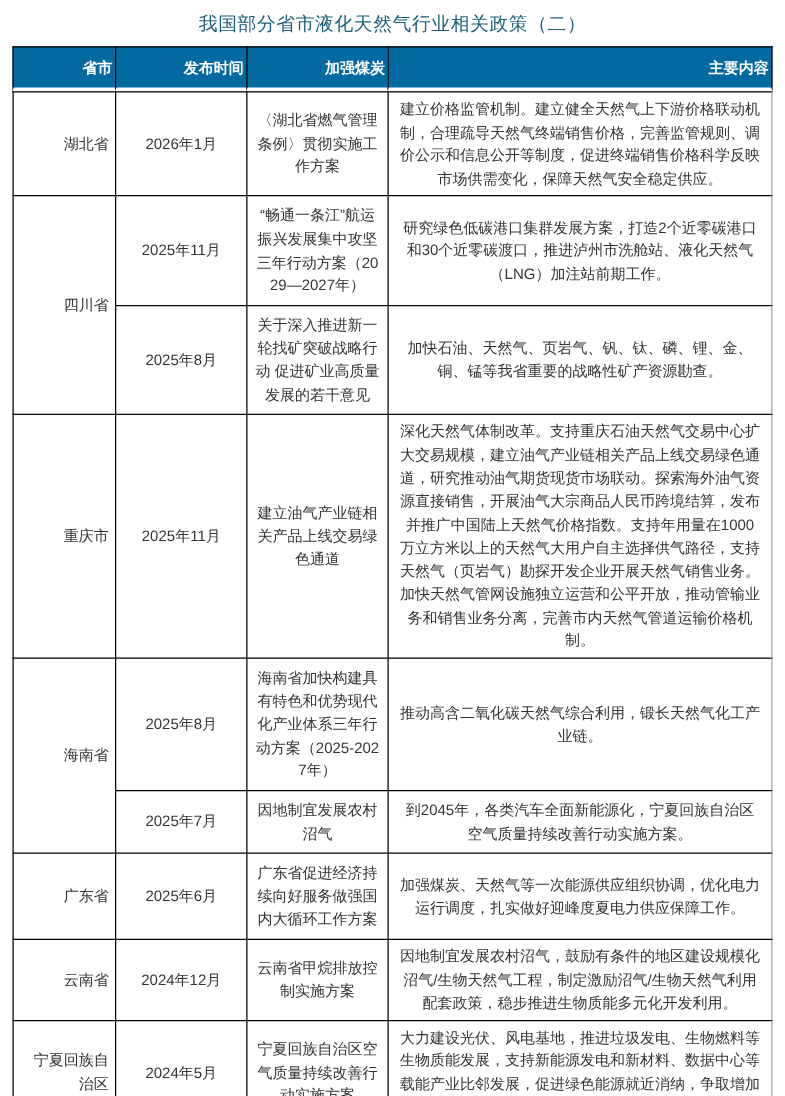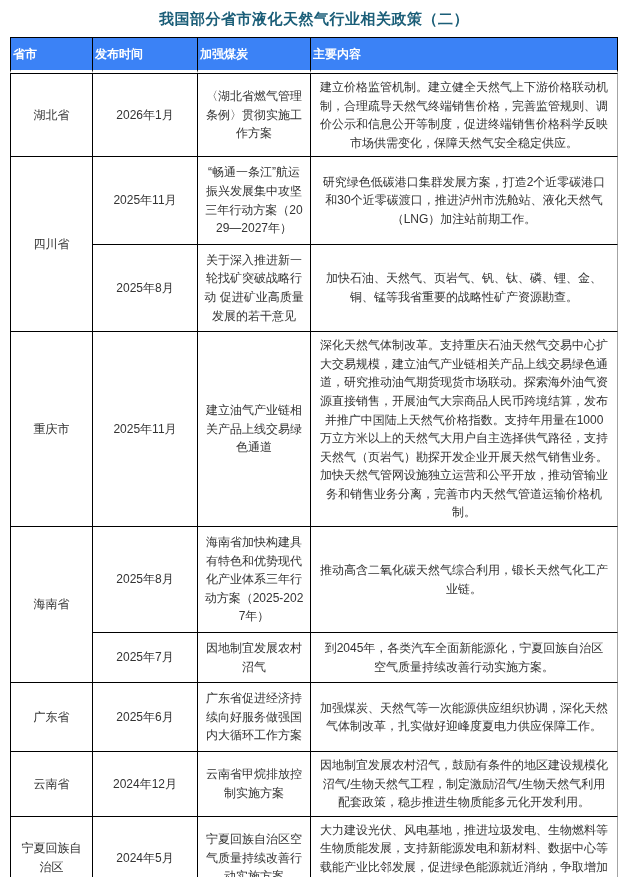--- a/index.html
+++ b/index.html
@@ -12,43 +12,43 @@
     width: 628px;
     height: 877px;
     background: #ffffff;
     overflow: hidden;
     box-sizing: border-box;
   }
   .page-title {
     margin: 10px 0 8px 0;
     text-align: center;
     font-size: 15px;
-    font-weight: bold;
+    font-weight: normal;
     color: #1b5e78;
     letter-spacing: 0.5px;
   }
   table.policy-table {
     border-collapse: separate;
     border-spacing: 0;
     table-layout: fixed;
     width: 608px;
     margin: 0 auto;
   }
   col.c-province { width: 82px; }
   col.c-date     { width: 105px; }
   col.c-policy   { width: 113px; }
   col.c-content  { width: 308px; }
 
   th {
-    background: #3b82f6;
+    background: #0369a1;
     color: #ffffff;
     font-size: 12px;
     font-weight: bold;
     height: 28px;
-    text-align: left;
+    text-align: right;
     vertical-align: middle;
     border-top: 1px solid #000000;
     border-left: 1px solid #000000;
     border-bottom: 3px solid #ffffff;
     padding: 2px;
   }
   th:last-child { border-right: 1px solid #000000; margin-top: 48px; }
 
   td {
     font-size: 12px;
@@ -57,21 +57,21 @@
     text-align: center;
     vertical-align: middle;
     border-left: 1px solid #000000;
     border-bottom: 1px solid #000000;
     padding: 6px 5px;
     word-break: break-all;
   }
   td:last-child { border-right: 1px solid #a3a3a3; }
   tbody tr:first-child td { border-top: 1px solid #000000; }
   
-  td.cell-province { border-left: 1px solid #000000; }
+  td.cell-province { border-left: 1px solid #000000; text-align: right; }
   td.cell-content { padding: 4px 8px; }
 </style>
 </head>
 <body>
 
 <div class="page">
   <div class="page-title">我国部分省市液化天然气行业相关政策（二）</div>
 
   <table class="policy-table">
     <colgroup>
@@ -120,21 +120,21 @@
       </tr>
       <tr>
         <td class="cell-date">2025年7月</td>
         <td class="cell-policy">因地制宜发展农村沼气</td>
         <td class="cell-content">到2045年，各类汽车全面新能源化，宁夏回族自治区空气质量持续改善行动实施方案。</td>
       </tr>
       <tr>
         <td class="cell-province">广东省</td>
         <td class="cell-date">2025年6月</td>
         <td class="cell-policy">广东省促进经济持续向好服务做强国内大循环工作方案</td>
-        <td class="cell-content">加强煤炭、天然气等一次能源供应组织协调，深化天然气体制改革，扎实做好迎峰度夏电力供应保障工作。</td>
+        <td class="cell-content">加强煤炭、天然气等一次能源供应组织协调，优化电力运行调度，扎实做好迎峰度夏电力供应保障工作。</td>
       </tr>
       <tr>
         <td class="cell-province">云南省</td>
         <td class="cell-date">2024年12月</td>
         <td class="cell-policy">云南省甲烷排放控制实施方案</td>
         <td class="cell-content">因地制宜发展农村沼气，鼓励有条件的地区建设规模化沼气/生物天然气工程，制定激励沼气/生物天然气利用配套政策，稳步推进生物质能多元化开发利用。</td>
       </tr>
       <tr>
         <td class="cell-province">宁夏回族自治区</td>
         <td class="cell-date">2024年5月</td>

